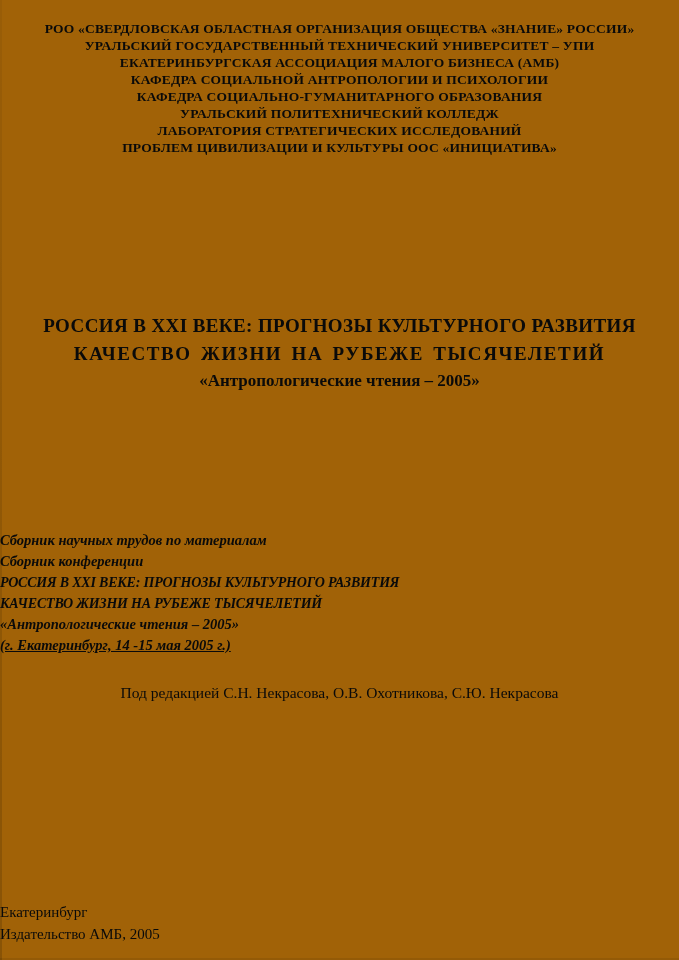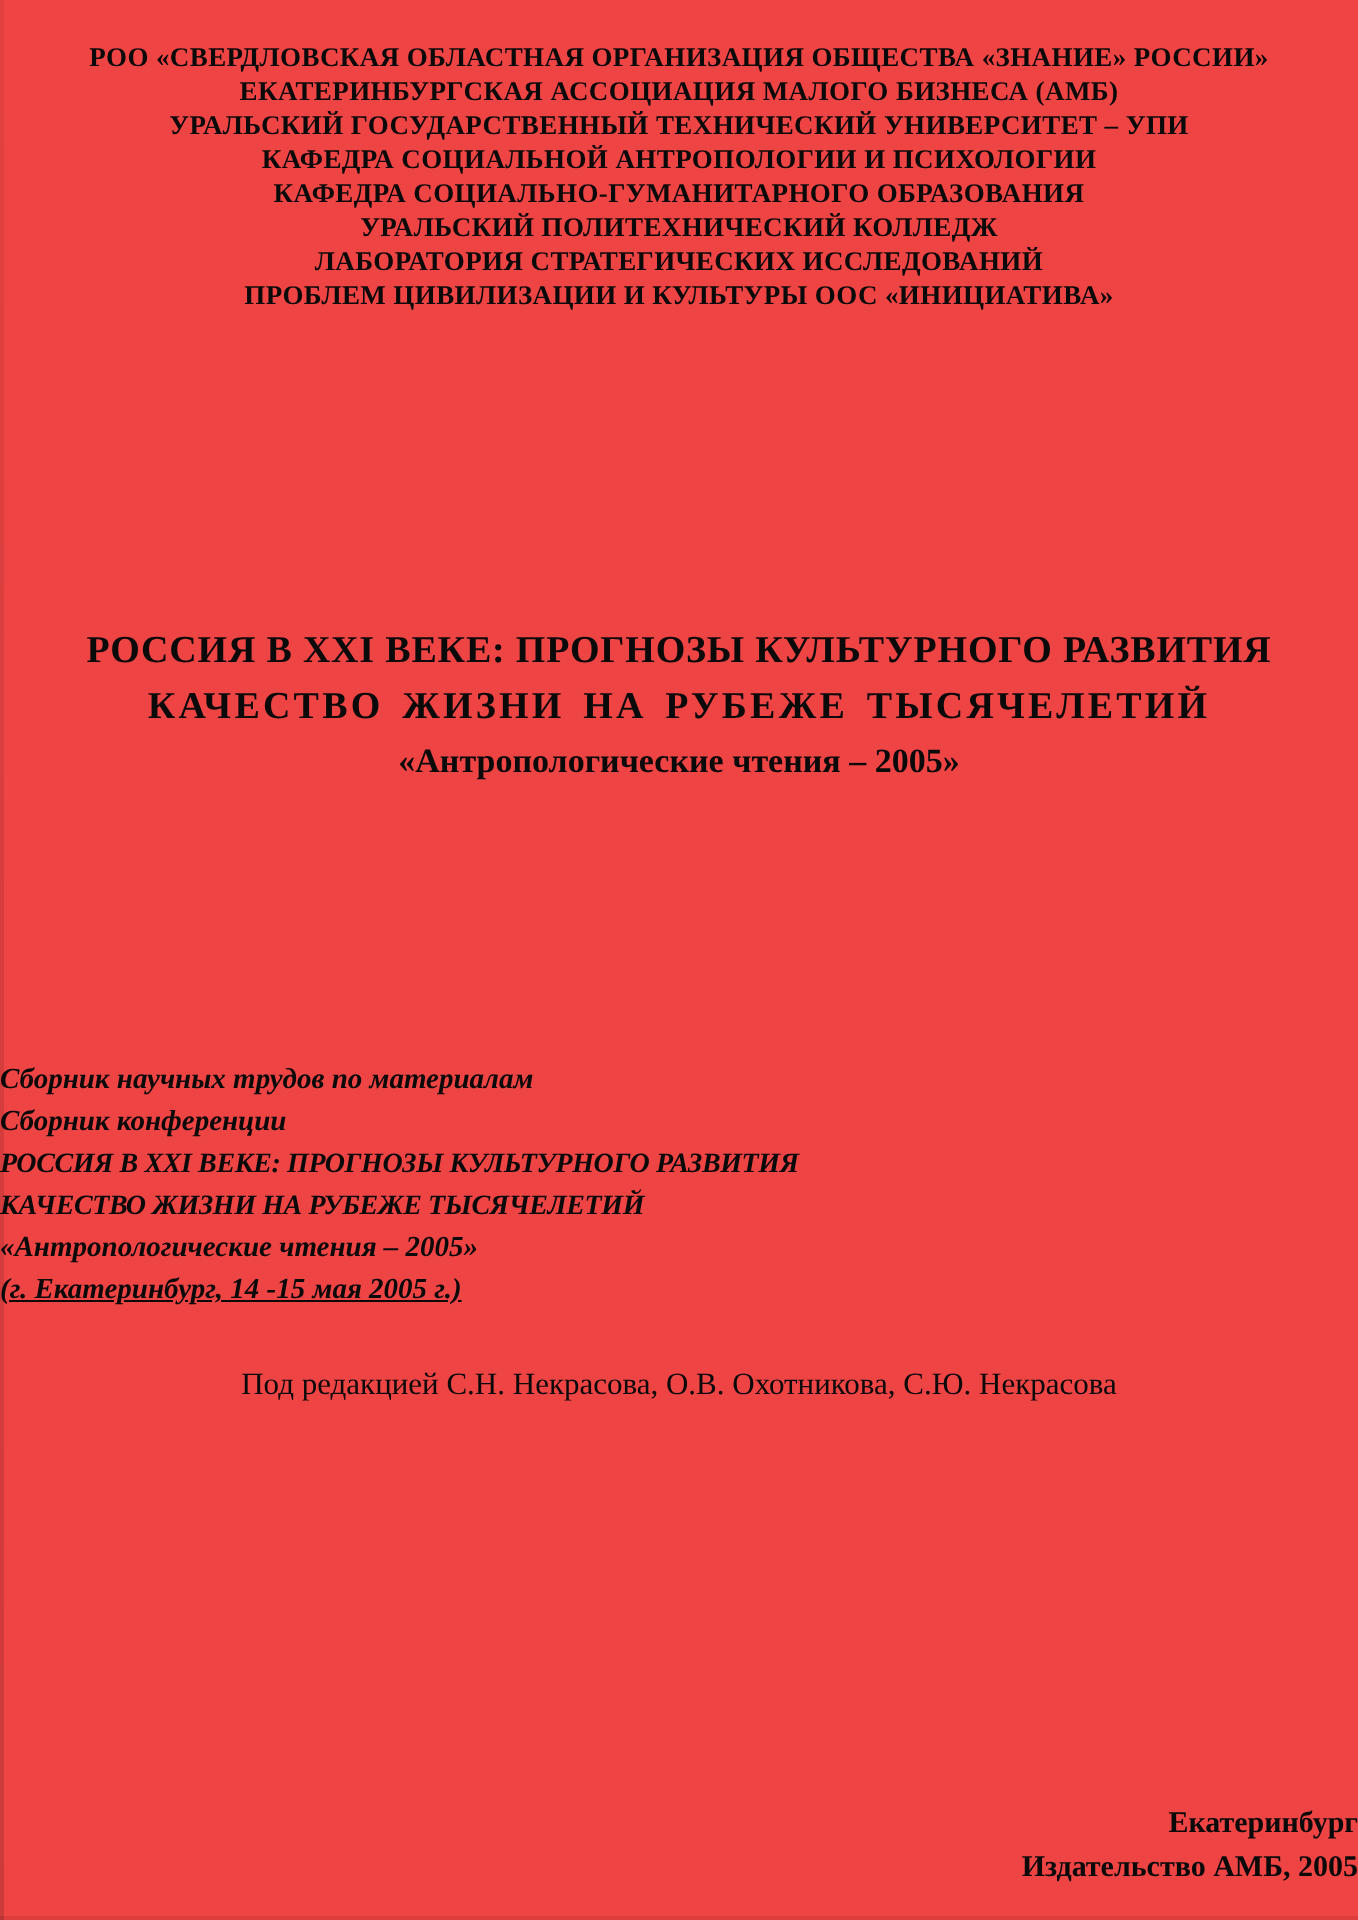--- a/index.html
+++ b/index.html
@@ -5,21 +5,21 @@
   html, body {
     margin: 0;
     padding: 0;
     background: #e8e8e8;
   }
   .page {
     position: relative;
     width: 679px;
     height: 960px;
     margin: 0 auto;
-    background: #ef4444;
+    background: #a16207;
     color: #0a0a0a;
     font-family: "Liberation Serif", "DejaVu Serif", serif;
     overflow: hidden;
     box-sizing: border-box;
   }
 
   
   .org-block {
     padding-top: 20px;
     text-align: center;
@@ -76,24 +76,23 @@
     font-size: 15.5px;
     line-height: 21px;
   }
 
   
   .imprint-block {
     position: absolute;
     left: 0;
     right: 0;
     top: 901px;
-    text-align: right;
+    text-align: left;
     font-size: 15px;
     line-height: 22px;
-    font-weight: bold;
   }
 
   
   .scan-edge-left {
     position: absolute;
     left: 0;
     top: 0;
     width: 2px;
     height: 100%;
     background: linear-gradient(to bottom, rgba(0,0,0,0.05), rgba(0,0,0,0.15));
@@ -110,22 +109,22 @@
 </head>
 <body>
 
 <div class="page">
 
   <div class="scan-edge-left"></div>
   <div class="scan-edge-bottom"></div>
 
   <div class="org-block">
     <div>РОО «СВЕРДЛОВСКАЯ ОБЛАСТНАЯ ОРГАНИЗАЦИЯ ОБЩЕСТВА «ЗНАНИЕ» РОССИИ»</div>
+    <div>УРАЛЬСКИЙ ГОСУДАРСТВЕННЫЙ ТЕХНИЧЕСКИЙ УНИВЕРСИТЕТ – УПИ</div>
     <div>ЕКАТЕРИНБУРГСКАЯ АССОЦИАЦИЯ МАЛОГО БИЗНЕСА (АМБ)</div>
-    <div>УРАЛЬСКИЙ ГОСУДАРСТВЕННЫЙ ТЕХНИЧЕСКИЙ УНИВЕРСИТЕТ – УПИ</div>
     <div>КАФЕДРА СОЦИАЛЬНОЙ АНТРОПОЛОГИИ И ПСИХОЛОГИИ</div>
     <div>КАФЕДРА СОЦИАЛЬНО-ГУМАНИТАРНОГО ОБРАЗОВАНИЯ</div>
     <div>УРАЛЬСКИЙ ПОЛИТЕХНИЧЕСКИЙ КОЛЛЕДЖ</div>
     <div>ЛАБОРАТОРИЯ СТРАТЕГИЧЕСКИХ ИССЛЕДОВАНИЙ</div>
     <div>ПРОБЛЕМ ЦИВИЛИЗАЦИИ И КУЛЬТУРЫ ООС «ИНИЦИАТИВА»</div>
   </div>
 
   <div class="title-block">
     <div class="title-line-main">РОССИЯ В XXI ВЕКЕ: ПРОГНОЗЫ КУЛЬТУРНОГО РАЗВИТИЯ</div>
     <div class="title-line-spaced">КАЧЕСТВО ЖИЗНИ НА РУБЕЖЕ ТЫСЯЧЕЛЕТИЙ</div>

